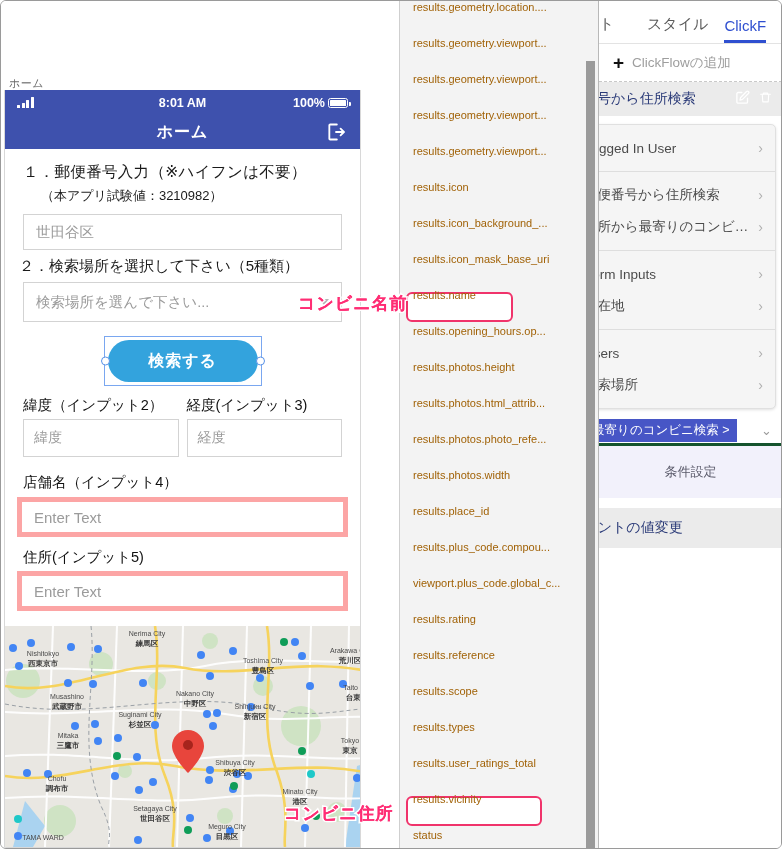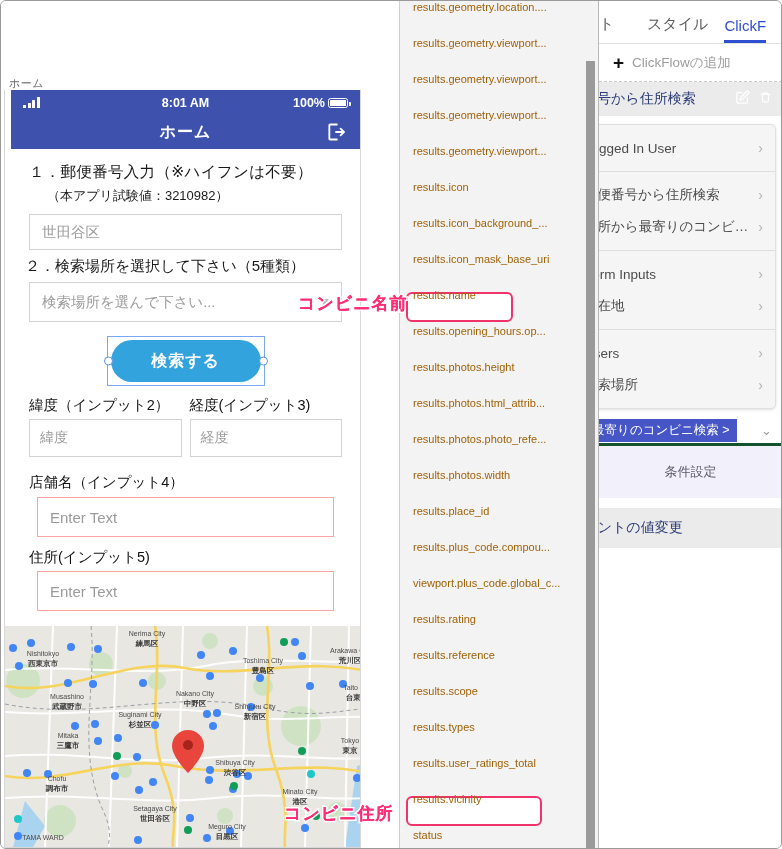--- a/index.html
+++ b/index.html
@@ -9,21 +9,21 @@
     font-family:"Liberation Sans","DejaVu Sans",sans-serif;
     position:relative;
     -webkit-font-smoothing:antialiased;
   }
   
   #app-frame{position:absolute;inset:0;border:1px solid #9a9a9a;border-radius:6px;box-sizing:border-box;overflow:hidden;background:#fff;}
 
   
   #canvas-area{position:absolute;left:0;top:0;width:398px;height:847px;background:#ffffff;}
   #canvas-label{position:absolute;left:8px;top:75px;font-size:11px;color:#6b6b6b;letter-spacing:.5px;}
-  #phone{position:absolute;left:3px;top:89px;width:357px;height:758px;background:#fff;border:1px solid #d8d8d8;border-top:none;box-sizing:border-box;overflow:hidden;padding-left:6px;}
+  #phone{position:absolute;left:3px;top:89px;width:357px;height:758px;background:#fff;border:1px solid #d8d8d8;border-top:none;box-sizing:border-box;overflow:hidden;}
 
   .statusbar{height:25px;background:#3f51b5;background:#3e51ad;display:flex;align-items:center;
     padding:0 12px;color:#fff;font-size:12.5px;font-weight:bold;box-sizing:border-box;}
   .sb-left{width:70px;display:flex;align-items:flex-end;gap:1.5px;height:11px;}
   .sb-bar{width:3px;background:#fff;border-radius:.5px;}
   .sb-bar:nth-child(1){height:3px}.sb-bar:nth-child(2){height:5px}
   .sb-bar:nth-child(3){height:8px}.sb-bar:nth-child(4){height:11px}
   .sb-time{flex:1;text-align:center;}
   .sb-right{width:70px;display:flex;align-items:center;justify-content:flex-end;gap:3px;}
   .batt{width:20px;height:10px;border:1.3px solid #fff;border-radius:2.5px;position:relative;box-sizing:border-box;background:#fff;background-clip:content-box;padding:1px;}
@@ -46,21 +46,21 @@
   .search-btn{width:150px;height:42px;border-radius:21px;background:#33a3dd;color:#fff;font-size:16px;font-weight:bold;display:flex;align-items:center;justify-content:center;letter-spacing:1px;}
   .handle{position:absolute;width:7px;height:7px;border-radius:50%;background:#fff;border:1.4px solid #5b93e8;top:50%;transform:translateY(-50%);}
   .handle.l{left:-4px}.handle.r{right:-4px}
 
   .two-col{display:flex;gap:8px;margin:10px 18px 0 18px;}
   .col{flex:1;}
   .col-lbl{font-size:14.5px;color:#111;margin-bottom:4px;}
   .col-fld{height:38px;border:1px solid #d3d3d3;box-sizing:border-box;display:flex;align-items:center;padding:0 10px;font-size:14px;color:#9b9b9b;}
 
   .lbl4{font-size:14.5px;color:#111;margin:16px 0 5px 18px;}
-  .big-fld{margin:0 26px;height:40px;border:1px solid #fca5a5;box-sizing:border-box;display:flex;align-items:center;padding:0 12px;font-size:15px;color:#9b9b9b;text-align:right;}
+  .big-fld{margin:0 12px;height:40px;border:5px solid #fca5a5;box-sizing:border-box;display:flex;align-items:center;padding:0 12px;font-size:15px;color:#9b9b9b;text-align:right;}
   .lbl5{font-size:14.5px;color:#111;margin:11px 0 4px 18px;}
 
   
   #map{position:absolute;left:0;top:536px;width:375px;height:221px;overflow:hidden;background:#fde047;}
   #map svg{position:absolute;left:0;top:0;}
   .mp-lbl-jp{font-size:7.5px;fill:#3b3b3b;font-weight:bold;}
   .mp-lbl-en{font-size:7px;fill:#4a4a4a;}
 
   
   #dropdown{position:absolute;left:398px;top:0;width:200px;height:849px;background:#f3f3f3;

